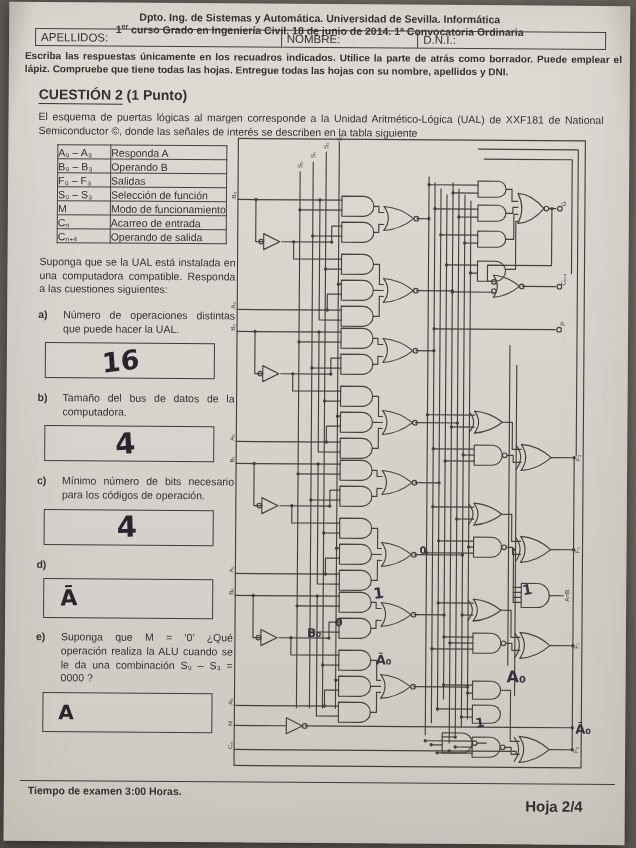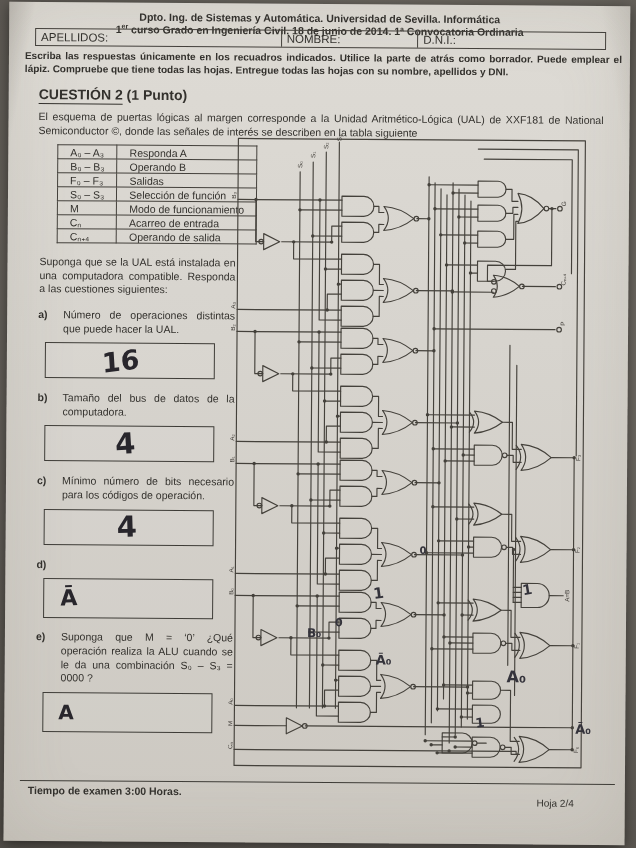--- a/index.html
+++ b/index.html
@@ -23,21 +23,21 @@
   .fc1{width:43%}
   .fc2{width:24%;border-left:1.5px solid #44413c}
   .fc3{width:33%;border-left:1.5px solid #44413c}
   .instructions{top:47px;left:16px;right:8px;font-size:10px;font-weight:700;text-align:justify;line-height:1.32}
   .qtitle{top:84px;left:30px;font-size:14px;font-weight:700}
   .qtitle .und{border-bottom:1.4px solid #33312d;padding-bottom:1px}
   .intro{top:108px;left:30px;right:26px;font-size:10.5px;text-align:justify;line-height:1.32}
   
   .leftcol{top:138px;left:30px;width:198px;font-size:10.5px;line-height:1.3}
   table.sigtable{border-collapse:collapse;margin:4px 0 12px 19px;font-size:10.5px}
-  .sigtable td{border:1.2px solid #44413c;padding:0 12px;height:13px;line-height:12px;white-space:nowrap}
+  .sigtable td{border:1.2px solid #44413c;padding:0 0;height:13px;line-height:12px;white-space:nowrap}
   .sigtable td.c1{width:52px}
   .suppose{text-align:justify;margin:0 0 12px 2px}
   .irow{display:flex;margin-top:2px}
   .iid{width:25px;flex:none;font-weight:700;padding-left:1px}
   .itext{flex:1;text-align:justify}
   .answerbox{border:1.6px solid #3e3c37;width:168px;height:34px;margin:7px 0 13px 8px;
              display:flex;align-items:center;background:rgba(255,255,255,.06)}
   .bx-de{height:38px;margin-bottom:12px}
   .hw{font-family:"DejaVu Sans",sans-serif;font-weight:700;color:#28262c}
   .hw-a{margin-left:56px;font-size:27px;transform:rotate(-8deg) skewX(-4deg)}
@@ -55,21 +55,21 @@
   .ann-2{left:106px;top:482px;font-size:11px}
   .ann-3{left:147px;top:518px;font-size:13px}
   .ann-4{left:190px;top:410px;font-size:10px}
   .ann-5{left:293px;top:446px;font-size:14px;transform:rotate(-10deg)}
   .ann-6{left:278px;top:532px;font-size:16px}
   .ann-7{left:247px;top:580px;font-size:13px;transform:rotate(-8deg)}
   .ann-8{left:347px;top:586px;font-size:13px}
   
   .footline{top:778px;left:16px;right:10px;border-top:1.6px solid #3e3c37}
   .foot-l{top:782px;left:24px;font-size:10.5px;font-weight:700}
-  .foot-r{top:792px;right:51px;font-size:10px;font-weight:400}
+  .foot-r{top:792px;right:42px;font-size:15px;font-weight:700}
 </style>
 </head>
 <body>
 
 <div class="paper">
 
   <div class="abs h1">Dpto. Ing. de Sistemas y Automática. Universidad de Sevilla. Informática</div>
   <div class="abs h2"><span>1</span><sup>er</sup><span> curso Grado en Ingeniería Civil. 18 de junio de 2014. 1ª Convocatoria Ordinaria</span></div>
 
   <div class="abs fieldsrow">

